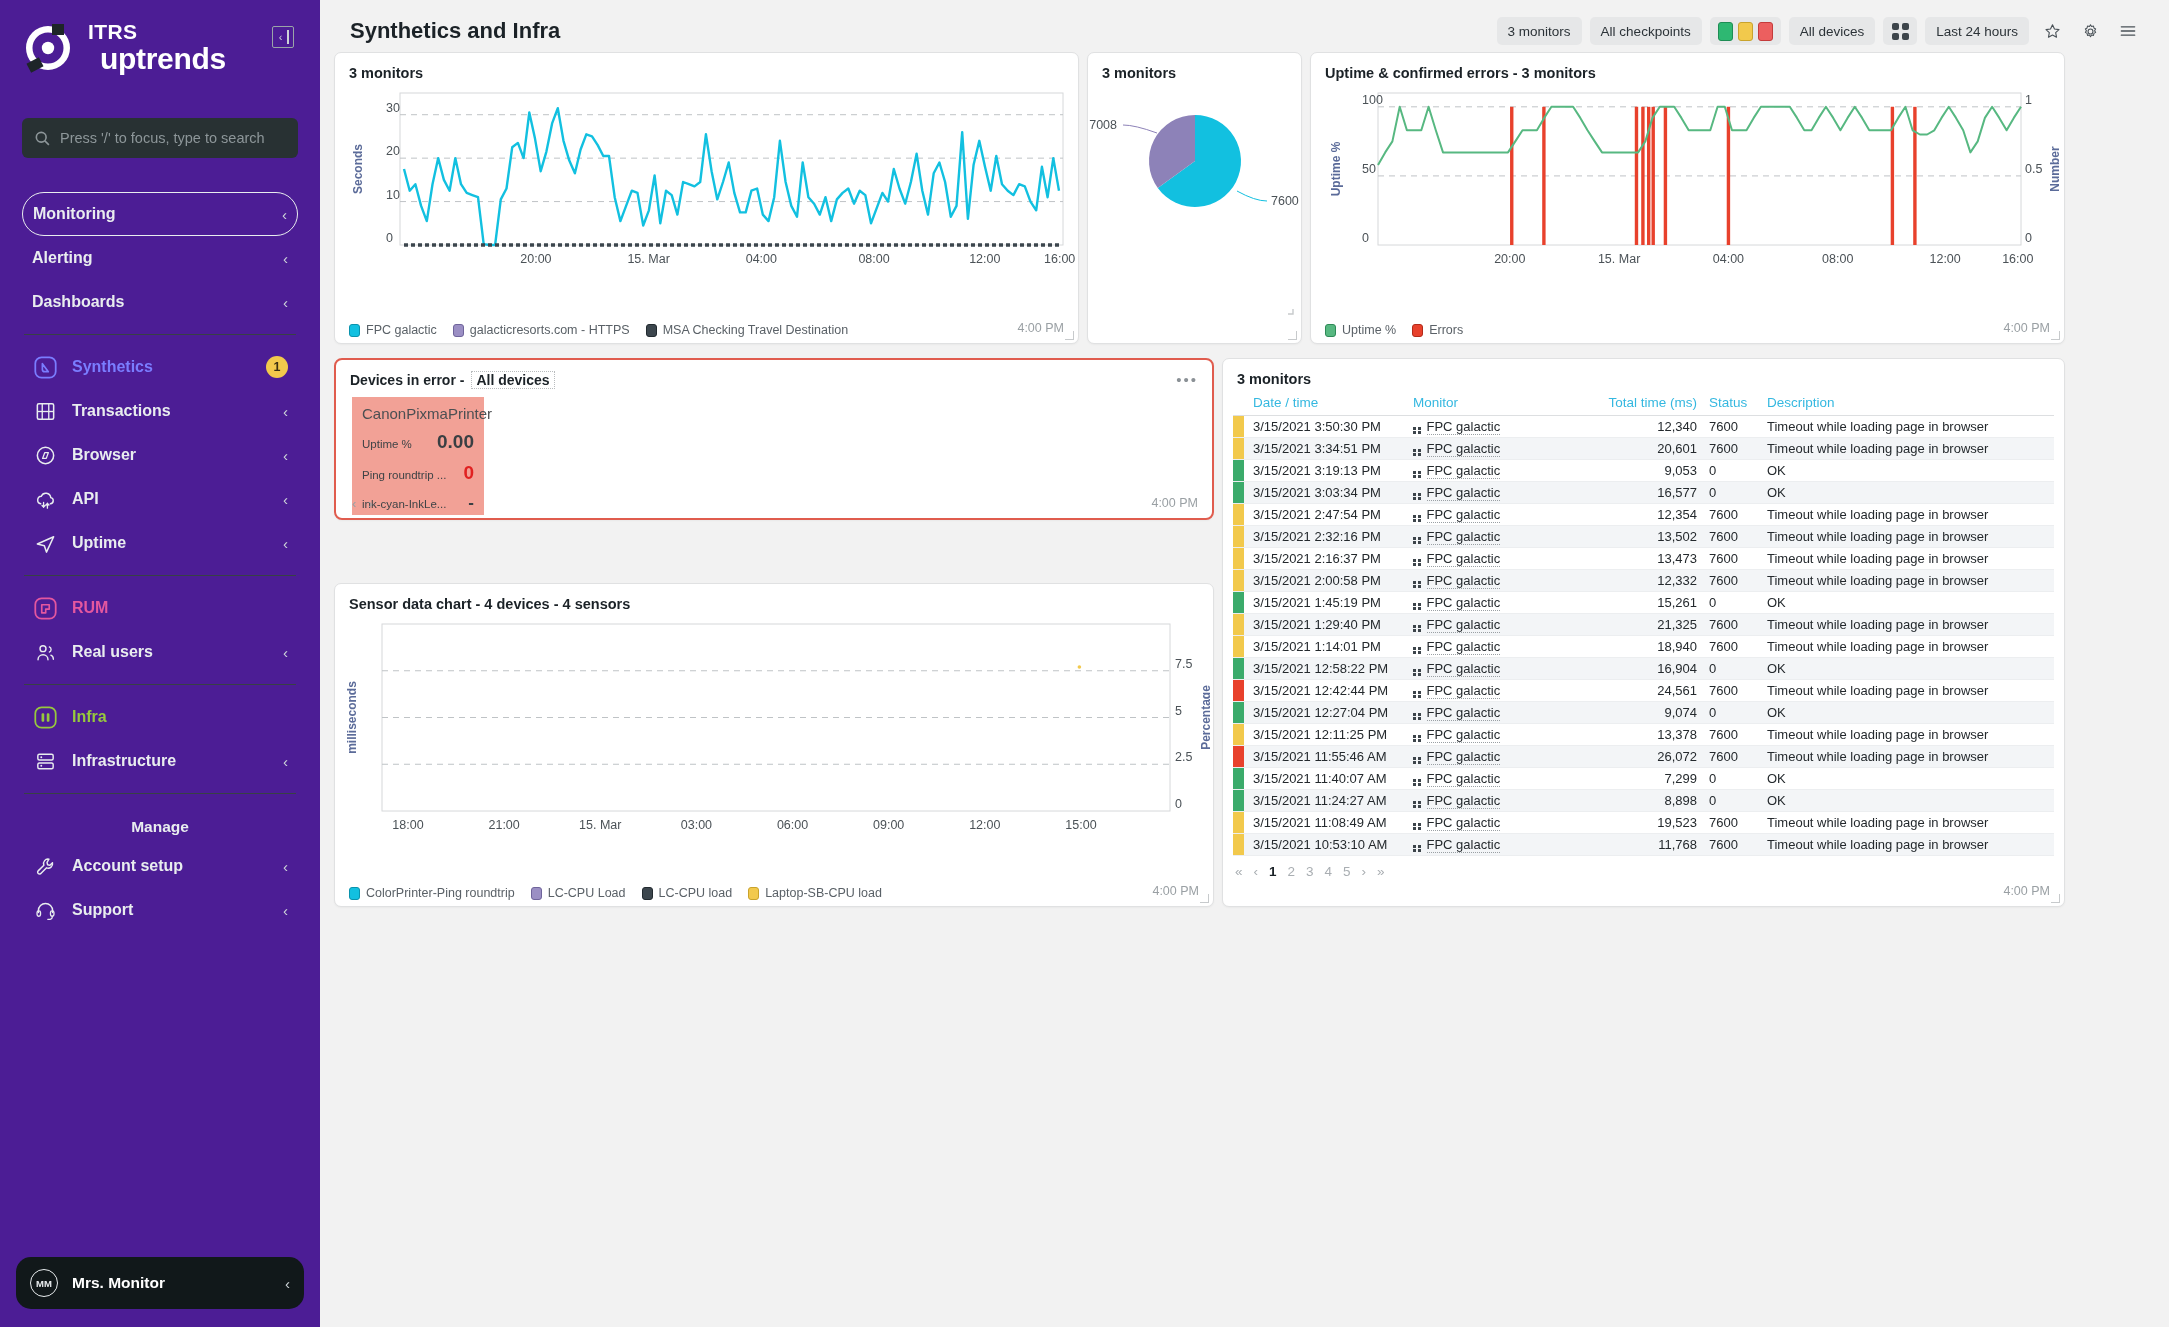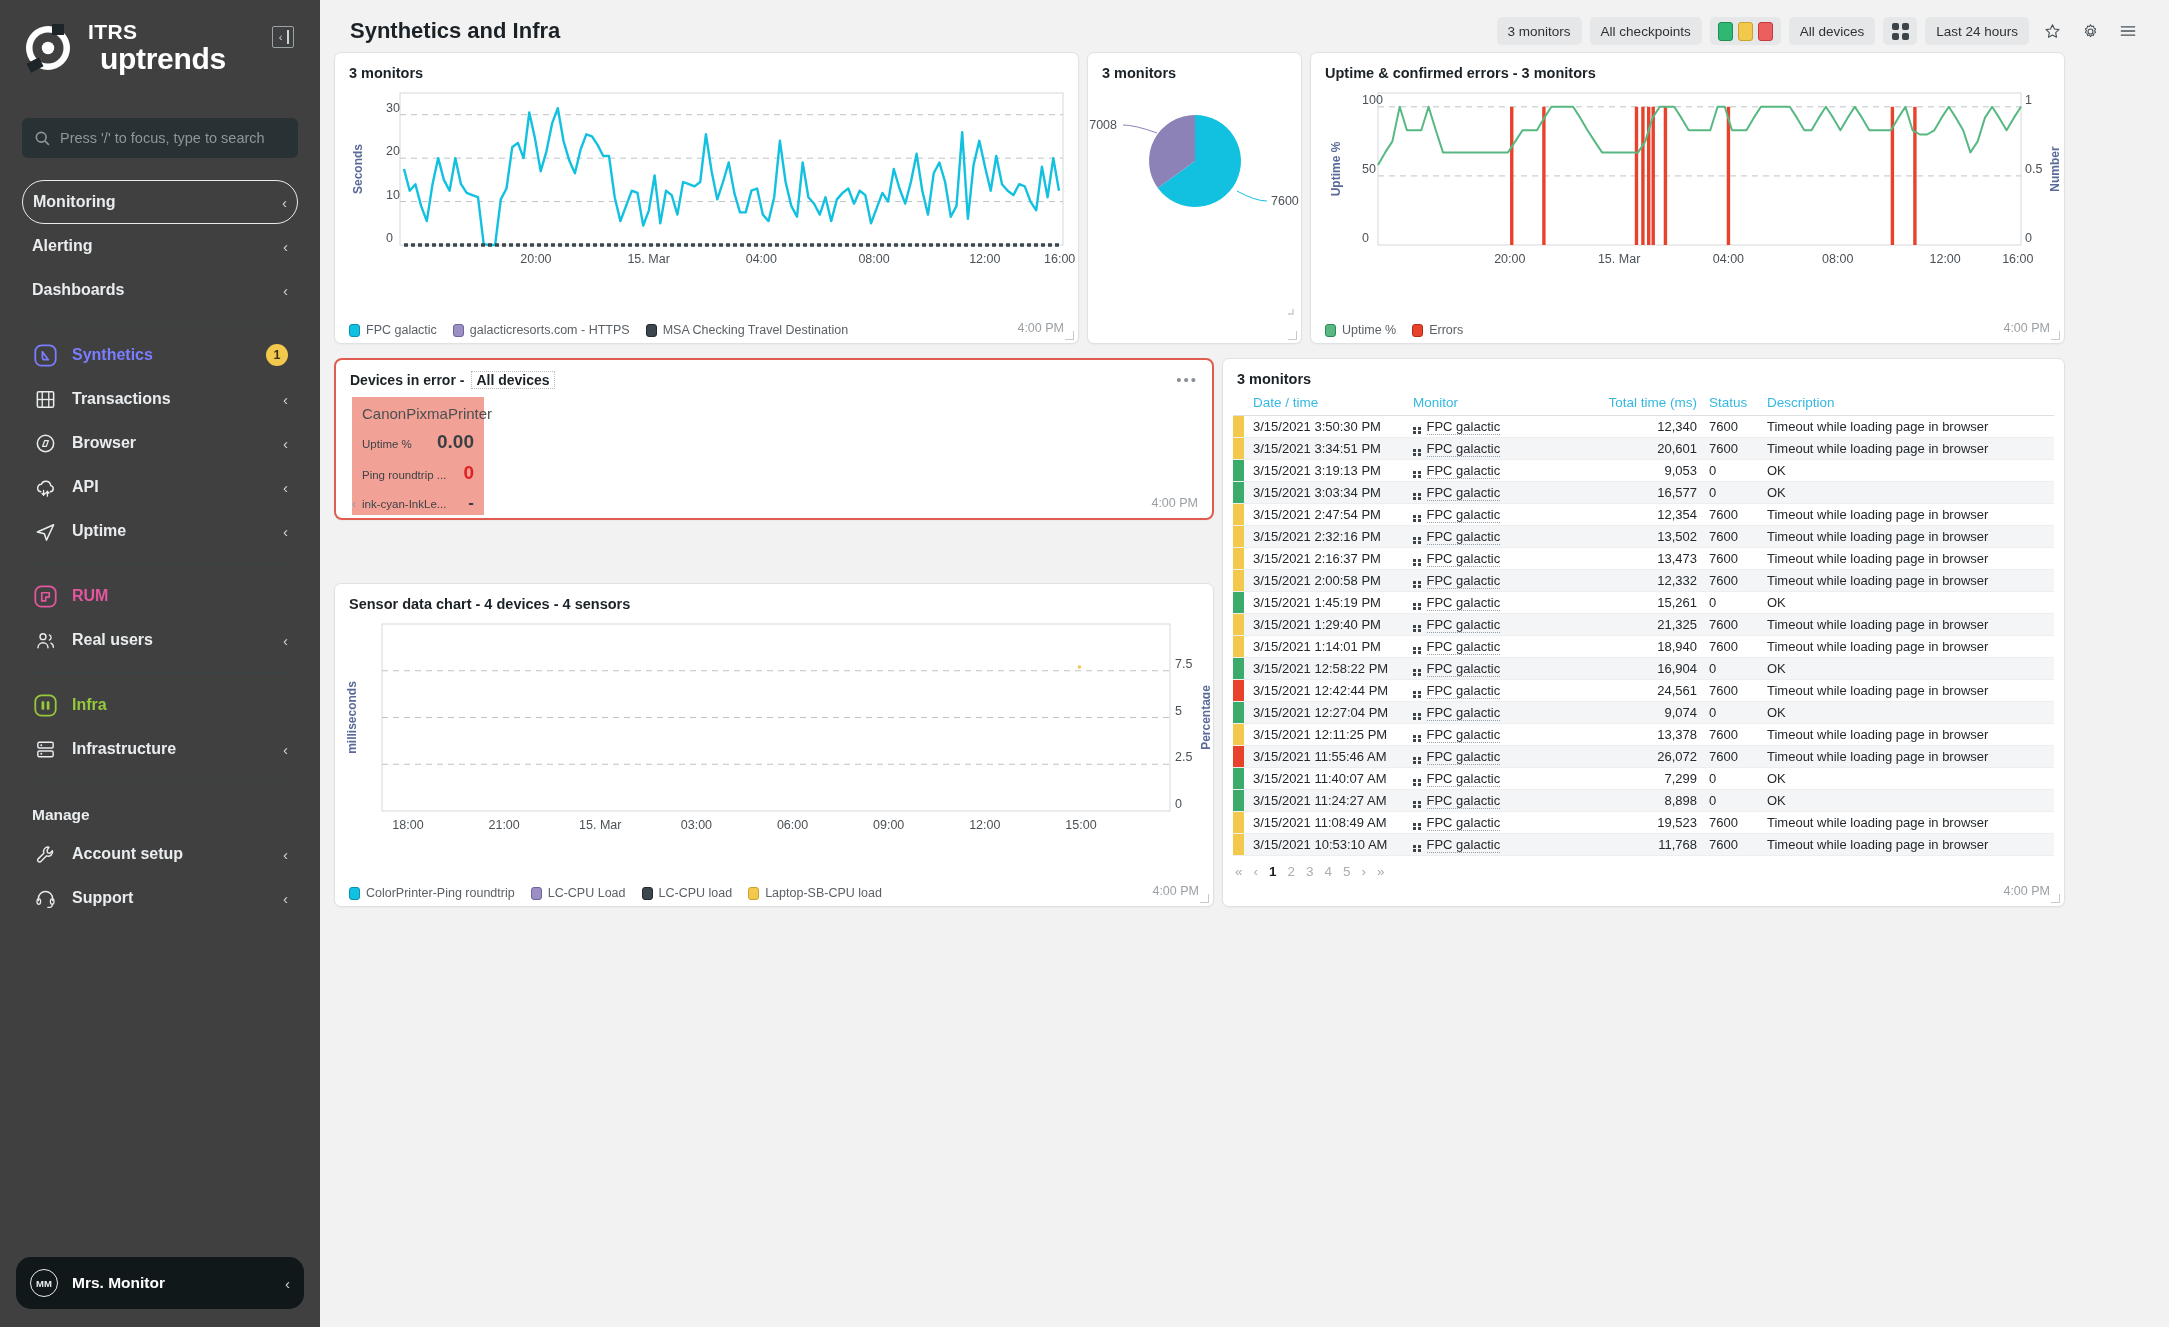--- a/index.html
+++ b/index.html
@@ -8,21 +8,21 @@
     font-family: "Liberation Sans", sans-serif;
     background: #f2f2f2;
     color: #21282c;
     overflow: hidden;
   }
   .app { display: flex; width: 2169px; height: 1327px; }
 
   
   .sidebar {
     width: 320px; height: 1327px;
-    background: #404040;
+    background: #4c1d95;
     flex: 0 0 320px;
     position: relative;
     color: #e9edef;
   }
   .brand { display: flex; align-items: center; padding: 18px 22px 0 22px; height: 78px; }
   .brand-logo { width: 52px; height: 52px; flex: 0 0 52px; }
   .brand-text { margin-left: 14px; line-height: 1.05; }
   .brand-top { font-size: 21px; font-weight: bold; letter-spacing: .4px; color: #fff; }
   .brand-bottom { font-size: 30px; font-weight: bold; letter-spacing: -.3px; color: #fff; margin-left: 12px; }
   .collapse-btn {
@@ -40,21 +40,21 @@
     display: flex; align-items: center; padding: 0 12px;
   }
   .search-box svg { flex: 0 0 17px; margin-right: 9px; }
   .search-input {
     background: transparent; border: 0; outline: none;
     color: #9aa4a8; font-size: 14.5px; width: 100%;
     font-family: "Liberation Sans", sans-serif;
   }
   .search-input::placeholder { color: #8d9699; }
 
-  .nav { padding: 0 22px; margin-top: 22px; }
+  .nav { padding: 0 22px; margin-top: 34px; text-align: center; }
   .nav-item {
     display: flex; align-items: center;
     height: 44px; padding: 0 10px;
     font-size: 16px; font-weight: bold; color: #e9edef;
     border-radius: 22px; position: relative;
   }
   .nav-item.boxed { border: 1.6px solid #e9edef; }
   .nav-item .chev { margin-left: auto; font-size: 15px; color: #cfd6d9; font-weight: normal; }
   .nav-icon { width: 26px; height: 26px; flex: 0 0 26px; margin-right: 14px; display: flex; align-items: center; justify-content: center; }
   .nav-label { white-space: nowrap; }

